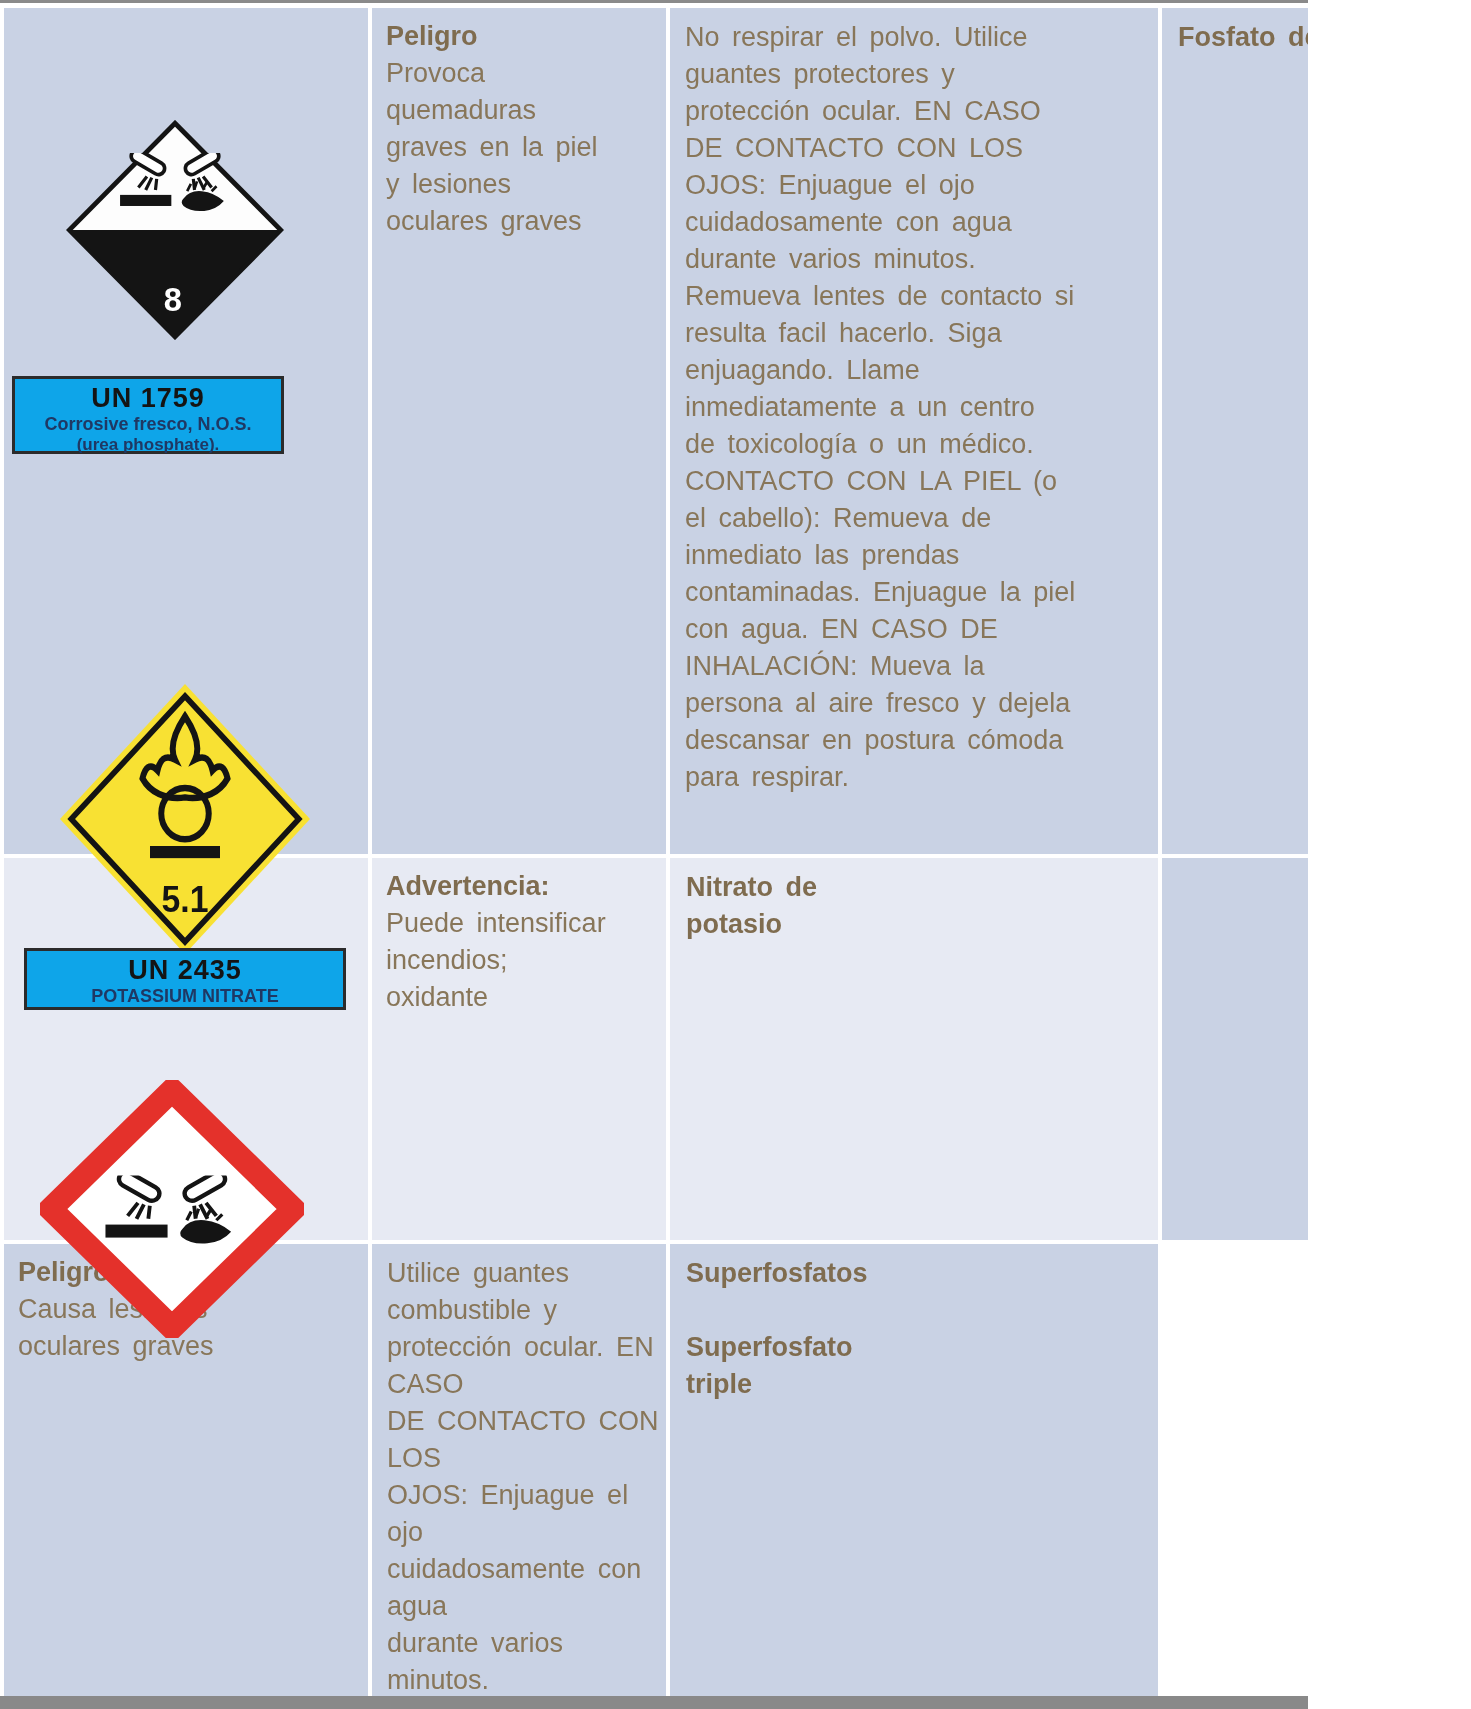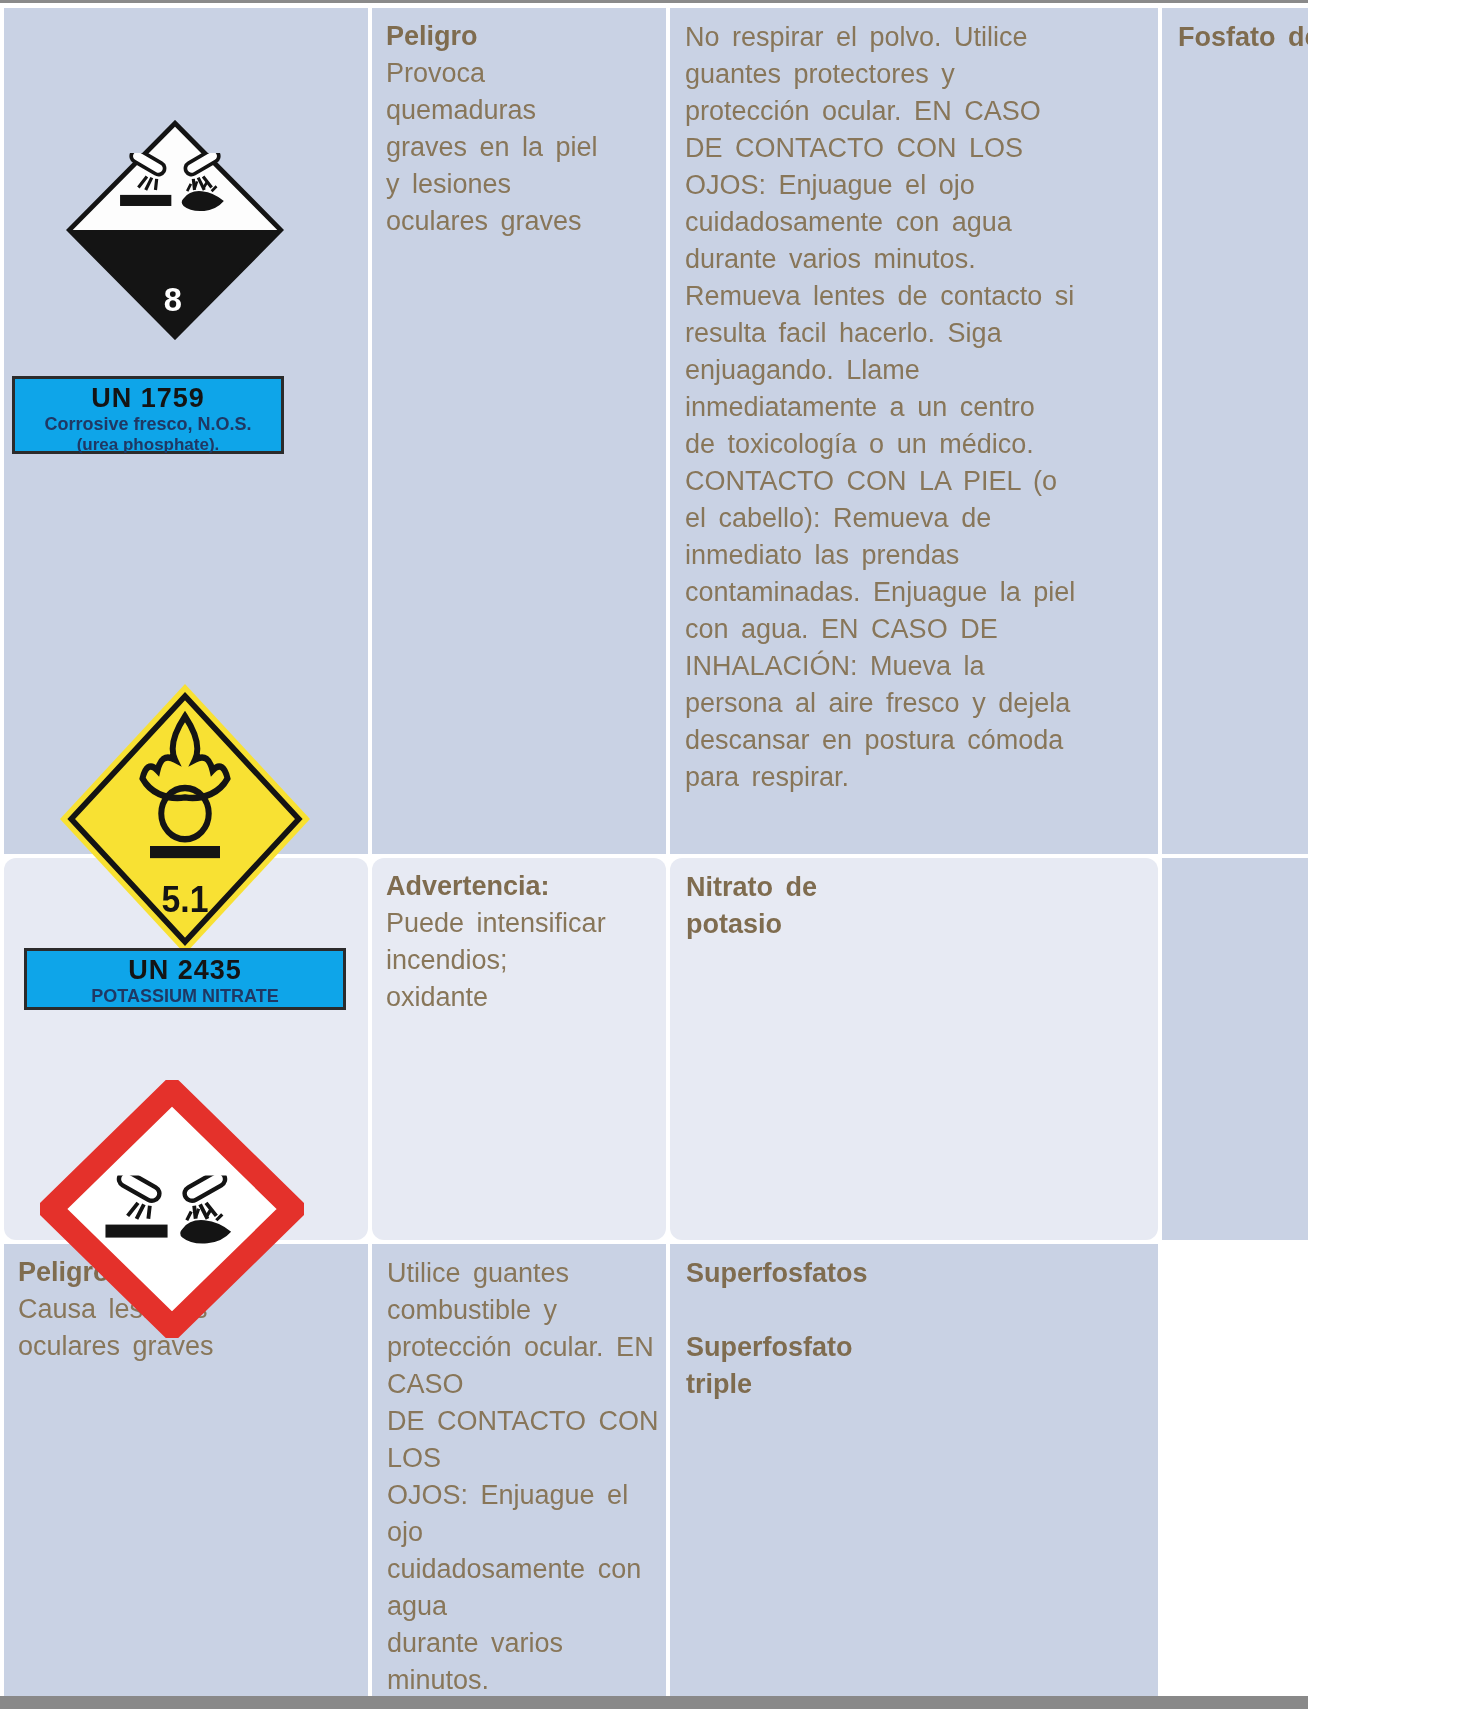--- a/index.html
+++ b/index.html
@@ -13,21 +13,21 @@
 
   .grid {
     position:absolute; left:4px; top:8px;
     display:grid;
     grid-template-columns:364px 294px 488px 308px;
     grid-template-rows:846px 382px 452px;
     gap:4px;
   }
   .cell { box-sizing:border-box; overflow:hidden; }
   .dark  { background:#c9d2e4; }
-  .light { background:#e7eaf3;border-radius:12px; }
+  .light { background:#e7eaf3; }
 
   .hazard, .prec, .product {
     font-size:27px; line-height:37px; color:#887659; word-spacing:5px;
   }
   .hazard  { padding:10px 6px 0 14px; }
   .prec    { padding:11px 4px 0 15px; }
   .product { padding:11px 6px 0 16px; font-weight:700; color:#7f6c4f; }
   .signal  { display:block; font-weight:700; color:#7f6c4f; }
   .pre     { white-space:pre-line; }
 

